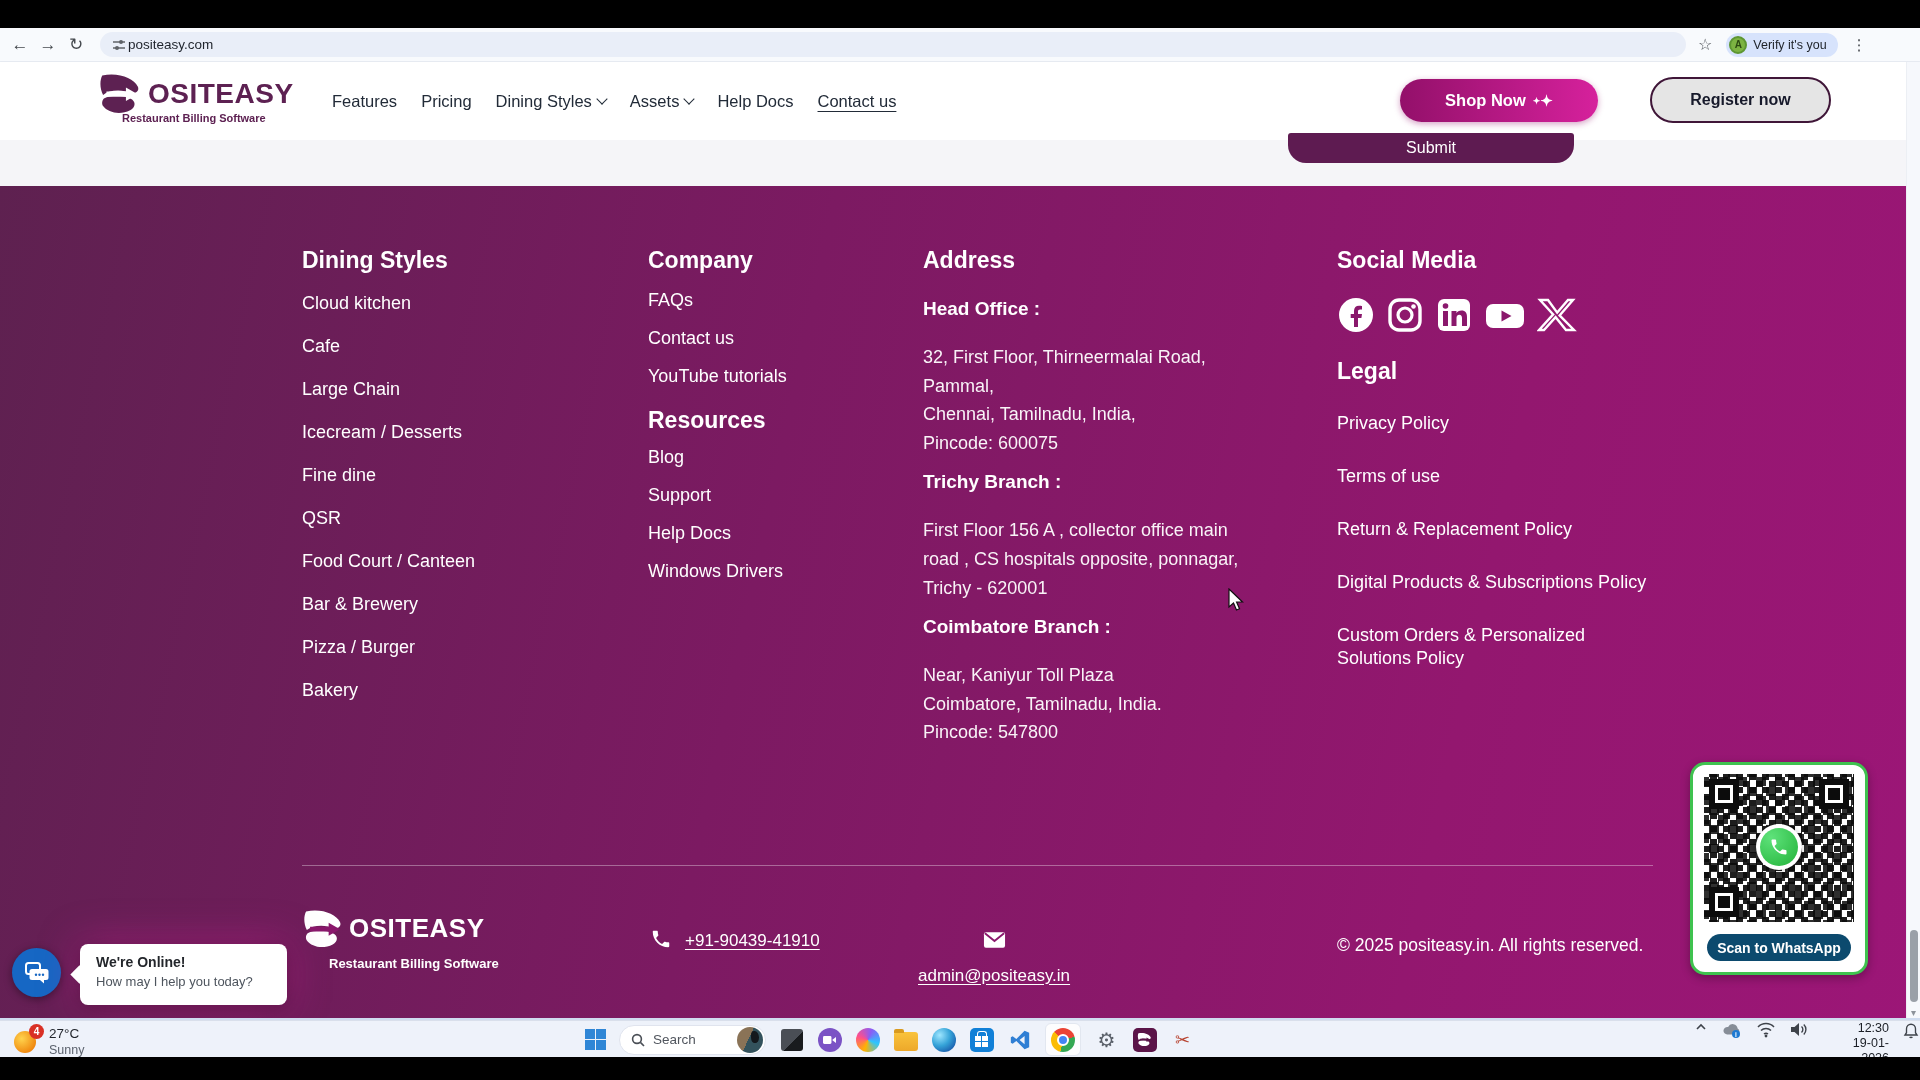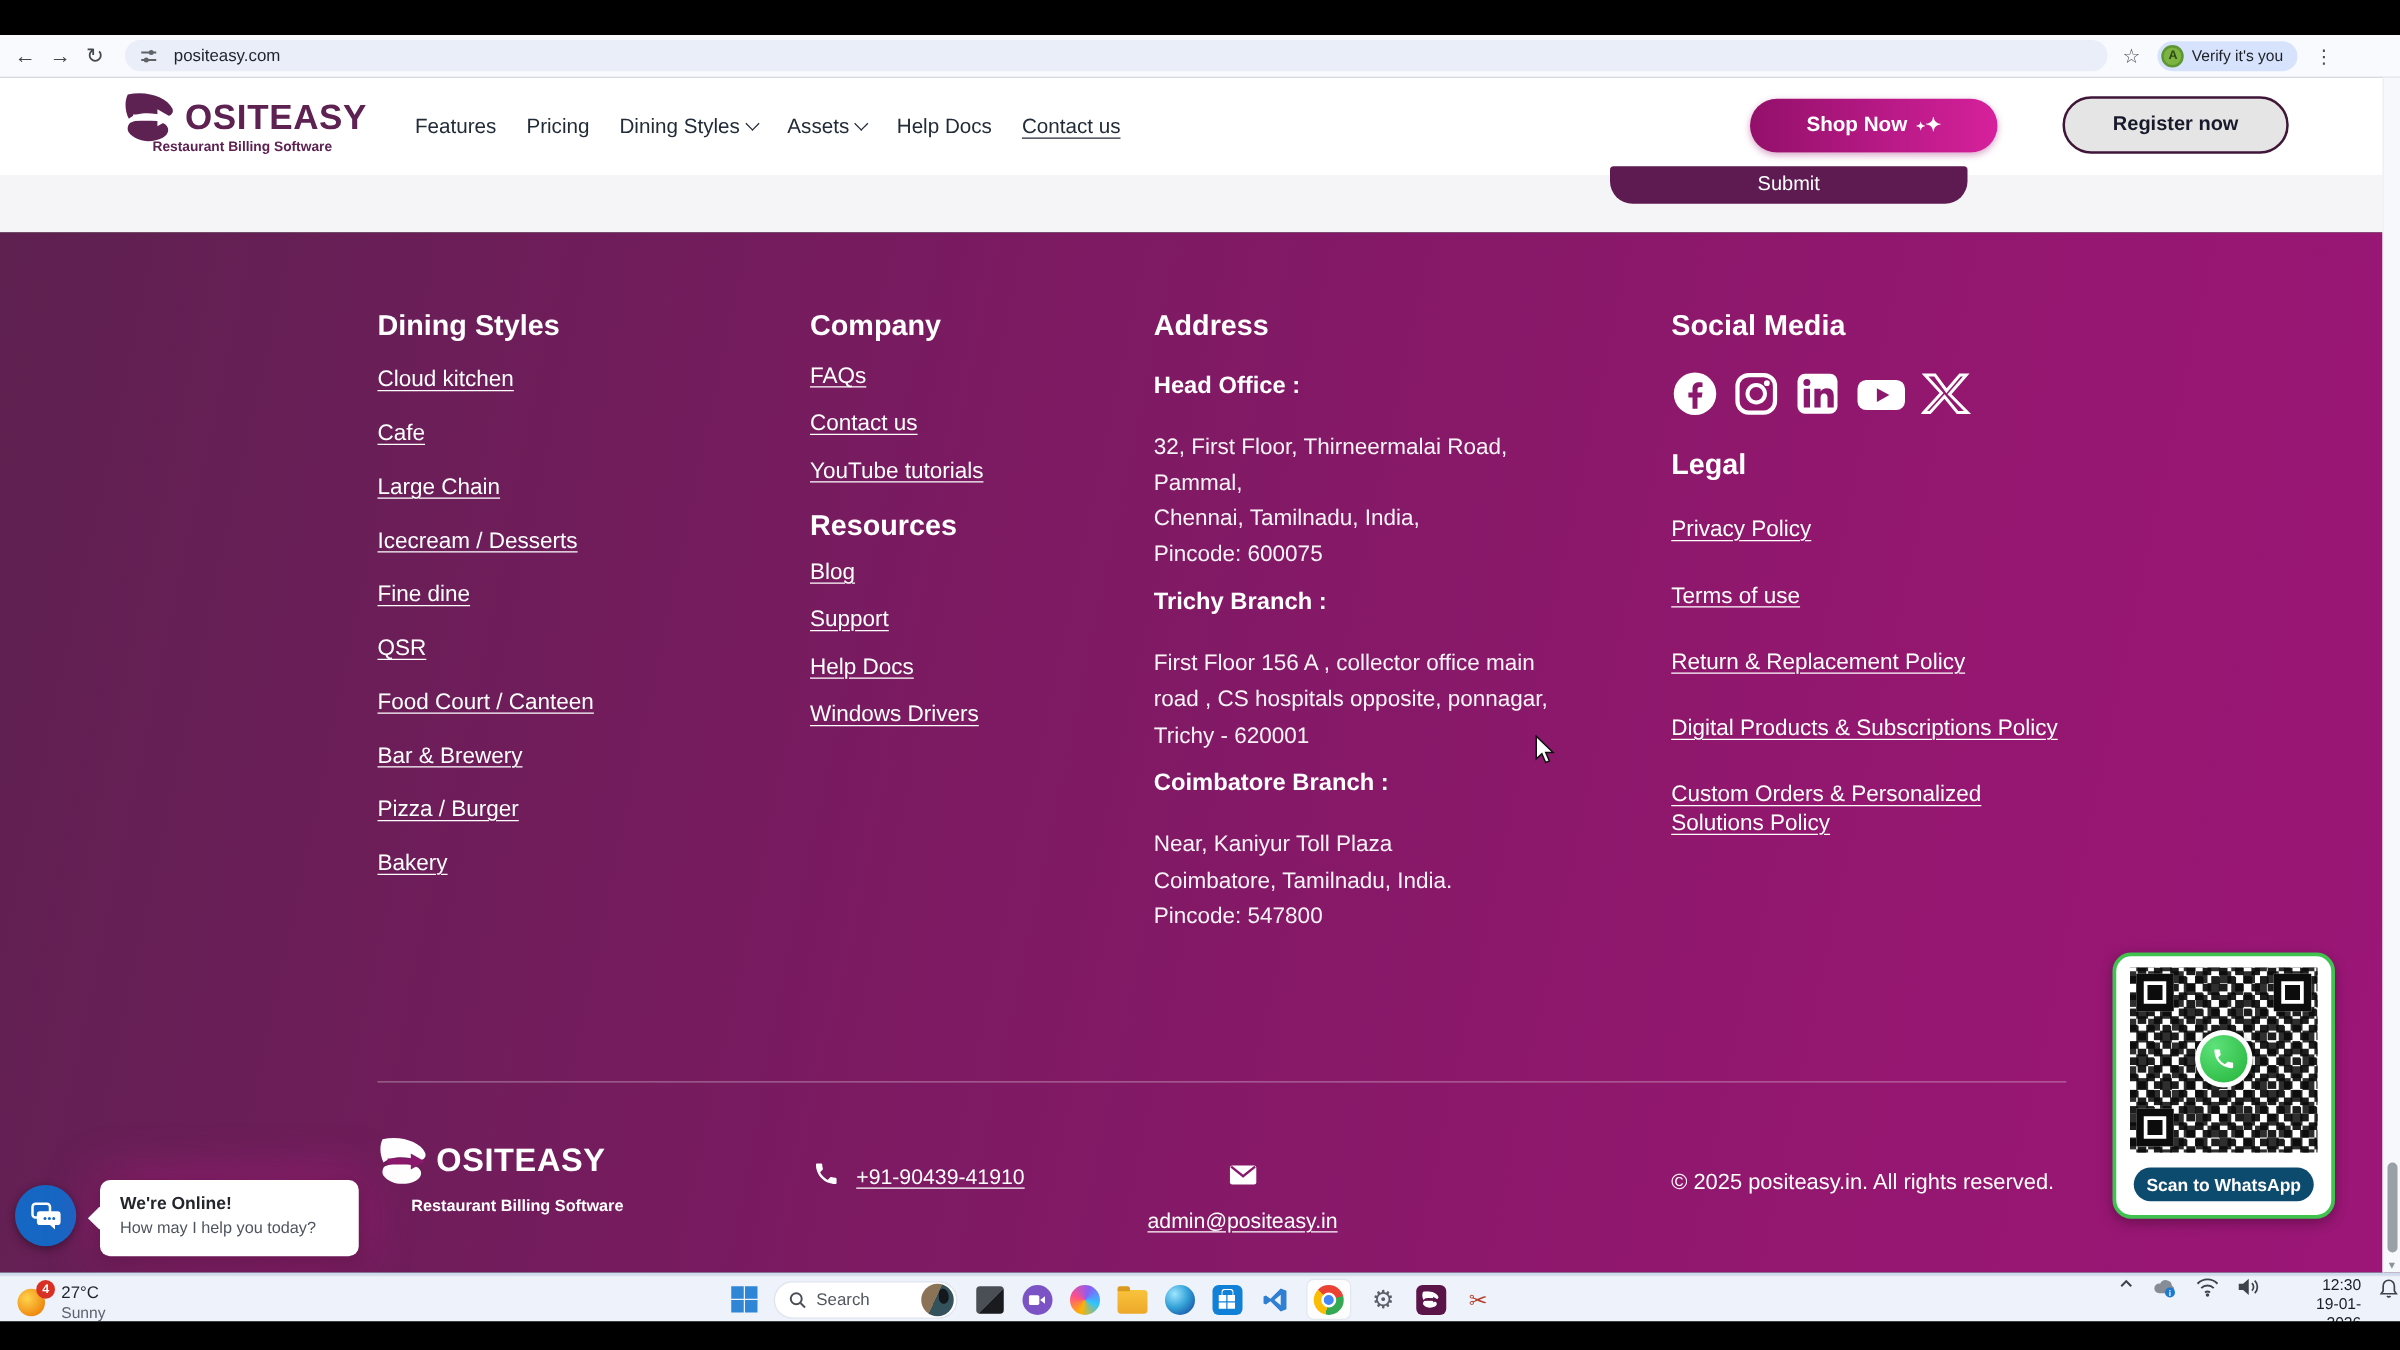--- a/index.html
+++ b/index.html
@@ -4,21 +4,21 @@
 <style>
   html,body{margin:0;padding:0;background:#000;}
   .screen{position:relative;width:1920px;height:1080px;background:#000;overflow:hidden;
           font-family:"Liberation Sans",sans-serif;}
 
   
   .toolbar{position:absolute;top:28px;left:0;width:1920px;height:34px;background:#f8fafd;
            border-bottom:1px solid #e7ebf2;display:flex;align-items:center;box-sizing:border-box;padding-left:6px;}
   .tb-btn{width:28px;text-align:center;color:#45494e;font-size:17px;line-height:34px;}
   .omnibox{width:1586px;height:25px;margin-left:10px;background:#e9eef8;border-radius:13px;
-           display:flex;align-items:center;padding:0 12px;box-sizing:border-box;gap:13px;}
+           display:flex;align-items:center;padding:0 12px;box-sizing:border-box;gap:2px;}
   .siteinfo svg{display:block}
   .url{font-size:13.5px;color:#1e232b;}
   .star{margin-left:12px;color:#50555b;font-size:16px;}
   .verify{margin-left:14px;height:24px;background:#d7e3fc;border-radius:13px;display:flex;align-items:center;
           gap:6px;padding:0 11px 0 3px;}
   .avatar{width:18px;height:18px;border-radius:50%;background:#7cb342;border:2px solid #5d9632;box-sizing:border-box;
           color:#2c4a12;font-size:10px;font-weight:700;display:flex;align-items:center;justify-content:center;}
   .verify-label{font-size:12.5px;color:#1d2127;}
   .menu-dots{margin-left:14px;color:#45494e;font-size:15px;}
 
@@ -45,21 +45,21 @@
   
   .pagegap{position:absolute;top:140px;left:0;width:1920px;height:46px;background:#f5f5f8;}
   .submit-btn{position:absolute;left:1288px;top:133px;width:286px;height:30px;background:#5e1b51;color:#fff;
               border-radius:3px 3px 18px 18px;display:flex;align-items:center;justify-content:center;font-size:16px;}
 
   
   .footer{position:absolute;top:186px;left:0;width:1920px;height:832px;
           background:linear-gradient(102deg,#5e2150 0%,#7c1a62 40%,#93176f 75%,#9c1677 100%);}
   .col{position:absolute;top:61px;color:#fff;}
   .col h3{font-size:23px;line-height:26px;font-weight:700;margin:0;color:#fff;}
-  .col a{display:block;color:#fff;text-decoration:underline;text-underline-offset:3px;text-decoration-thickness:1px;
+  .col a{display:block;color:#fff;text-underline-offset:3px;text-decoration-thickness:1px;
          font-size:18px;cursor:pointer;}
   .col-dining{left:302px;width:250px;}
   .col-dining h3{margin-bottom:20px;}
   .col-dining a{line-height:21px;margin-bottom:22px;}
   .col-company{left:648px;width:230px;}
   .col-company h3.h-company{margin-bottom:17px;}
   .col-company a{line-height:21px;margin-bottom:17px;}
   .col-company h3.h-resources{margin-top:20px;margin-bottom:14px;}
   .col-address{left:923px;width:345px;}
   .col-address h3{margin-bottom:25px;}

